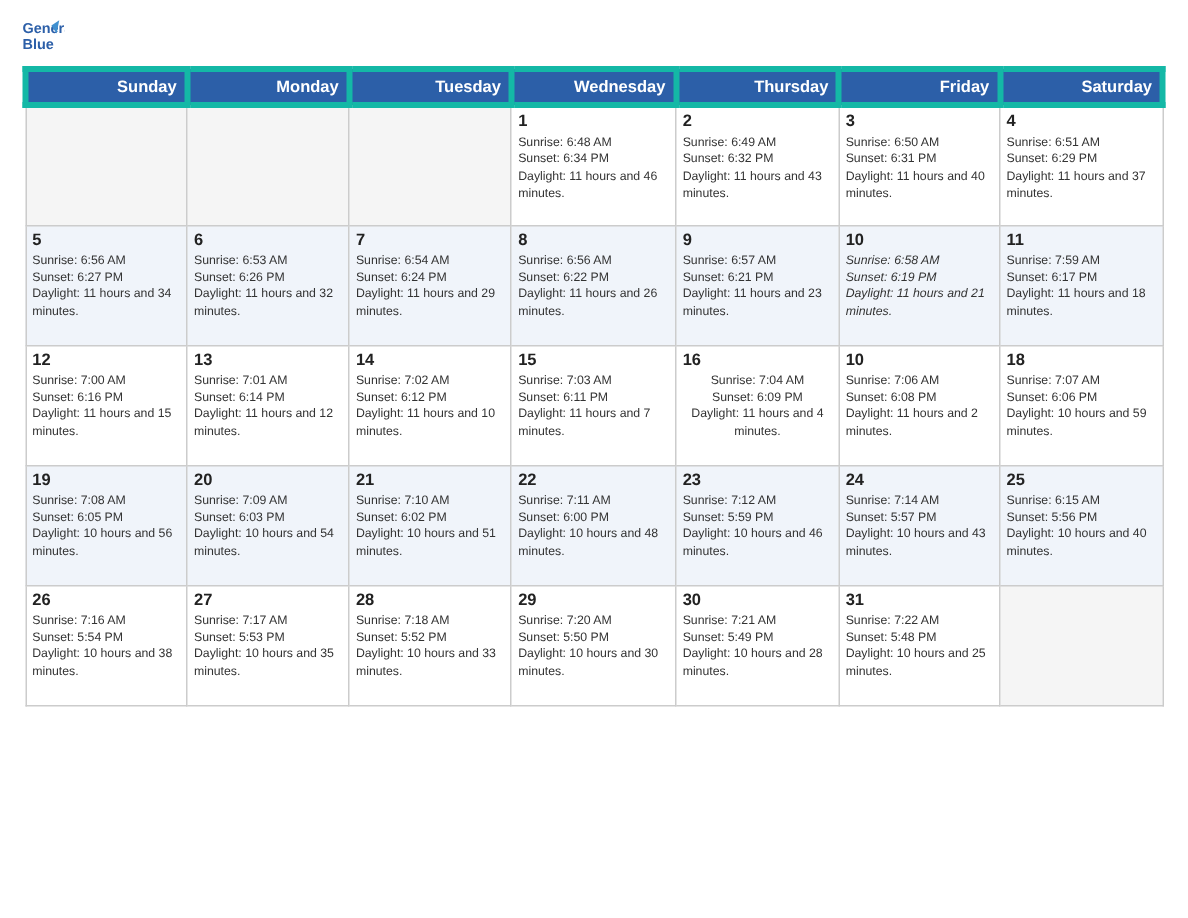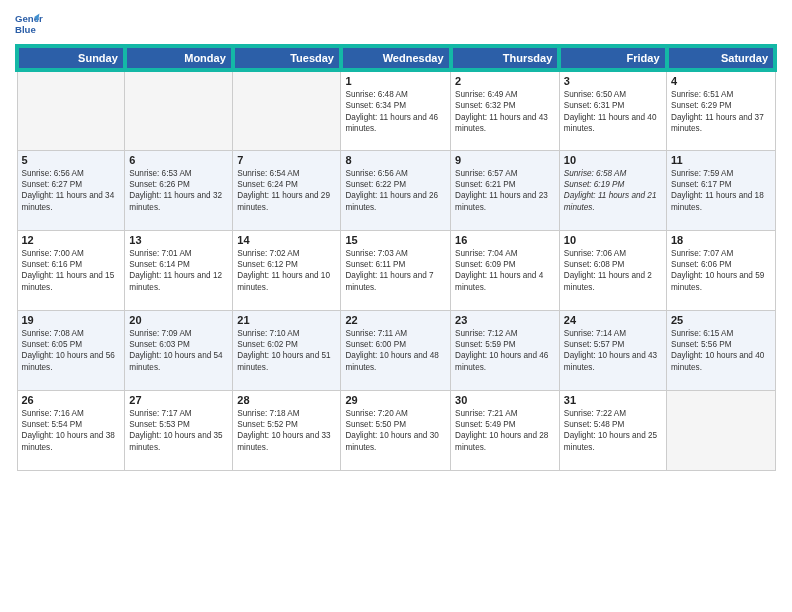--- a/index.html
+++ b/index.html
@@ -209,21 +209,21 @@
 Daylight: 11 hours and 10 minutes.</div>
           </td>
           <td>
             <div class="day-num">15</div>
             <div class="day-info" style="white-space: pre-line;">Sunrise: 7:03 AM
 Sunset: 6:11 PM
 Daylight: 11 hours and 7 minutes.</div>
           </td>
           <td>
             <div class="day-num">16</div>
-            <div class="day-info" style="white-space: pre-line;">Sunrise: 7:04 AM
+            <div class="day-info" style="white-space: pre-line; text-align: center;">Sunrise: 7:04 AM
 Sunset: 6:09 PM
 Daylight: 11 hours and 4 minutes.</div>
           </td>
           <td>
             <div class="day-num">10</div>
             <div class="day-info" style="white-space: pre-line;">Sunrise: 7:06 AM
 Sunset: 6:08 PM
 Daylight: 11 hours and 2 minutes.</div>
           </td>
           <td>

